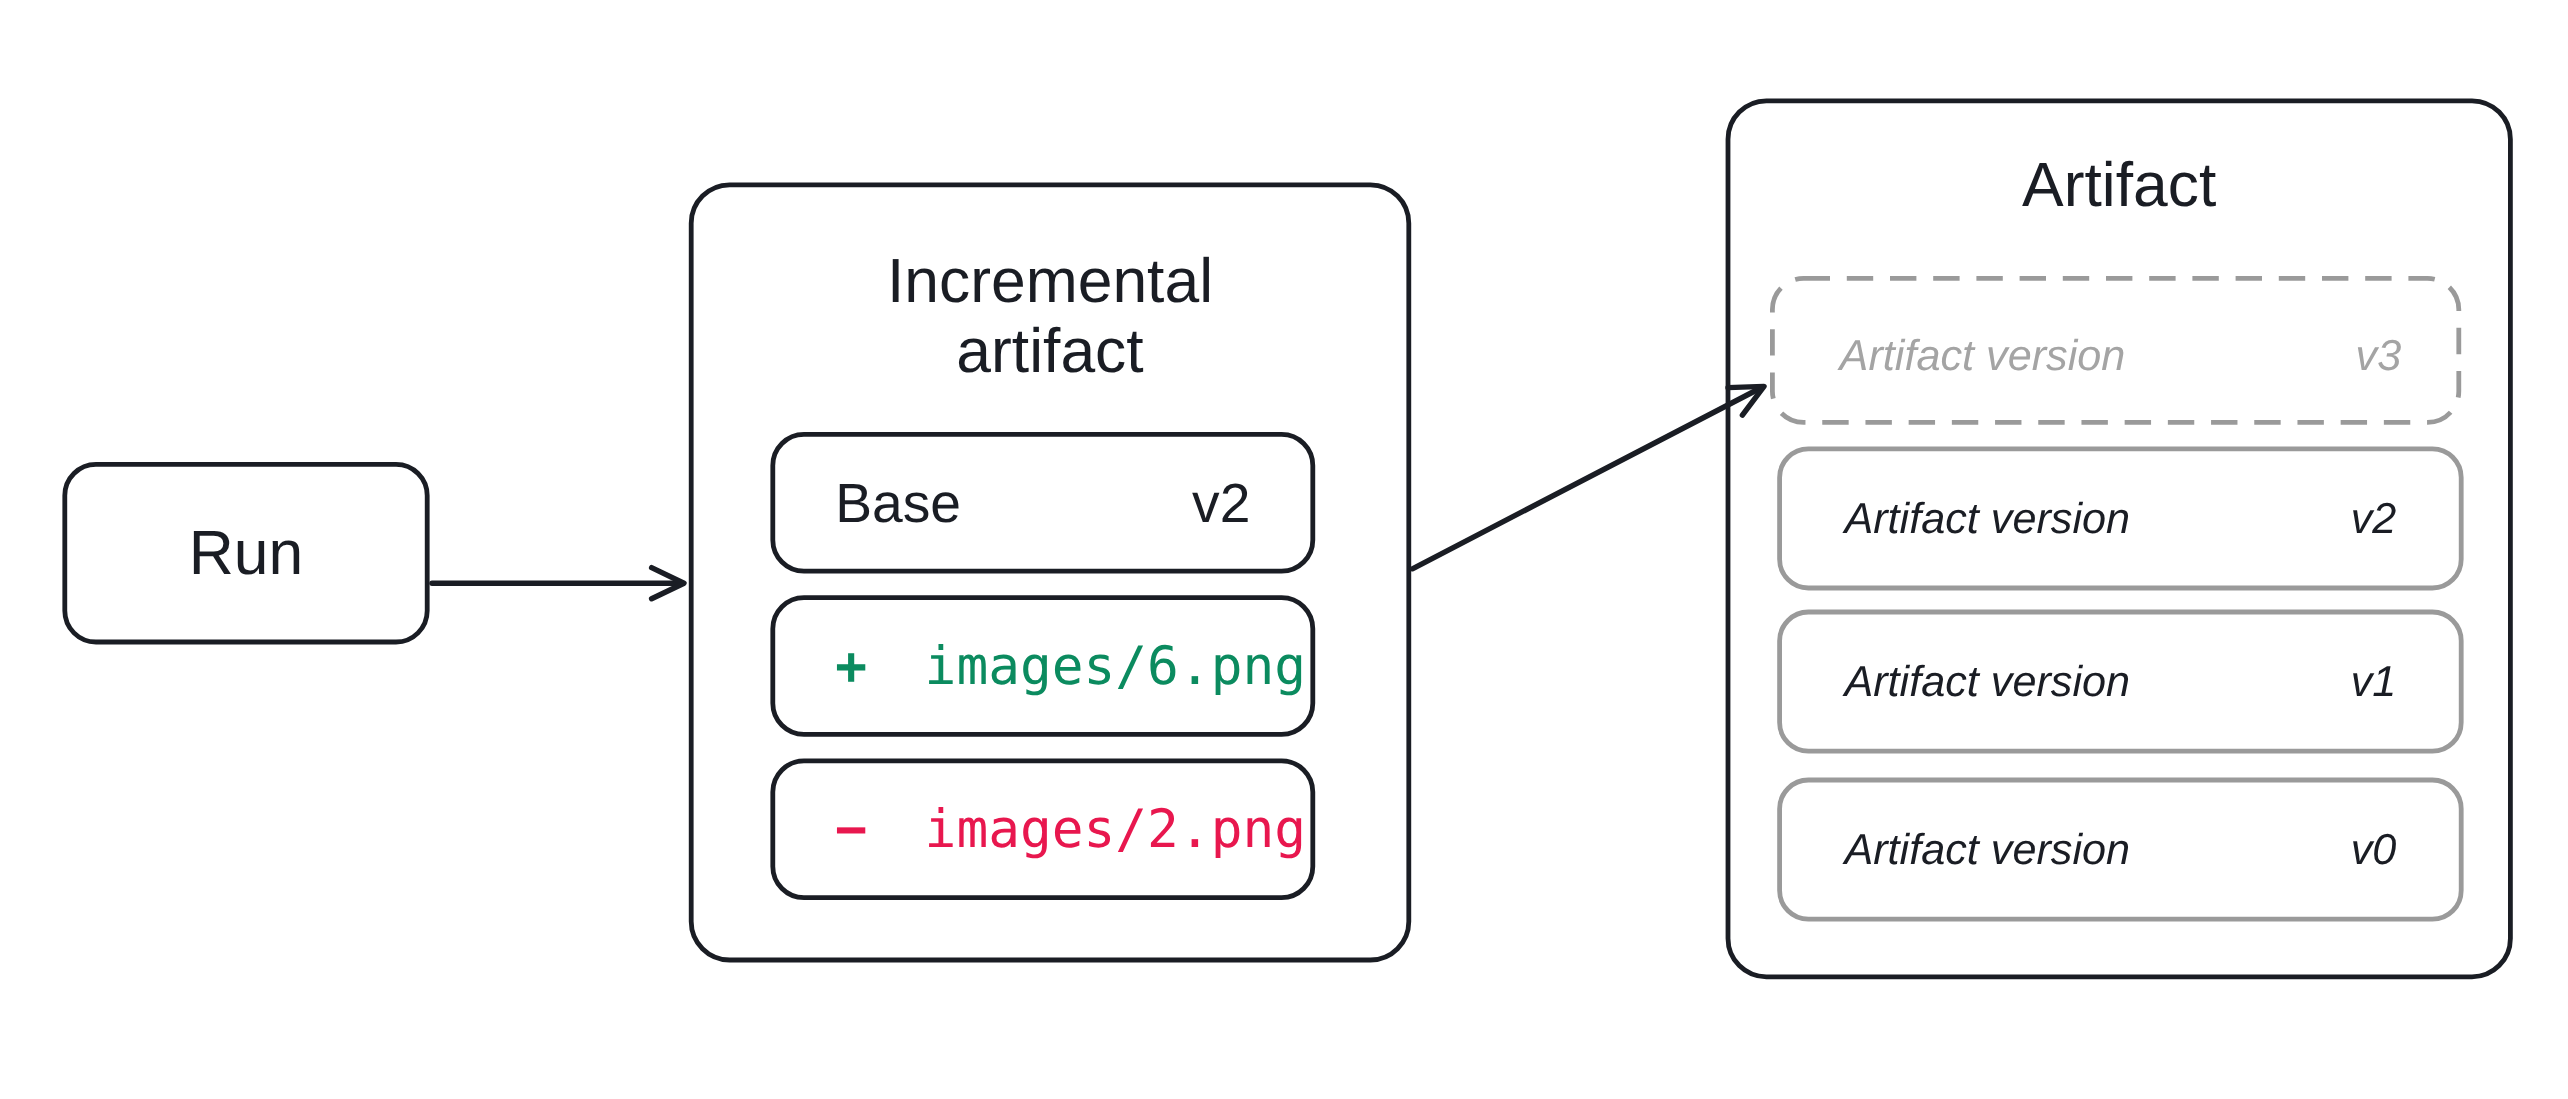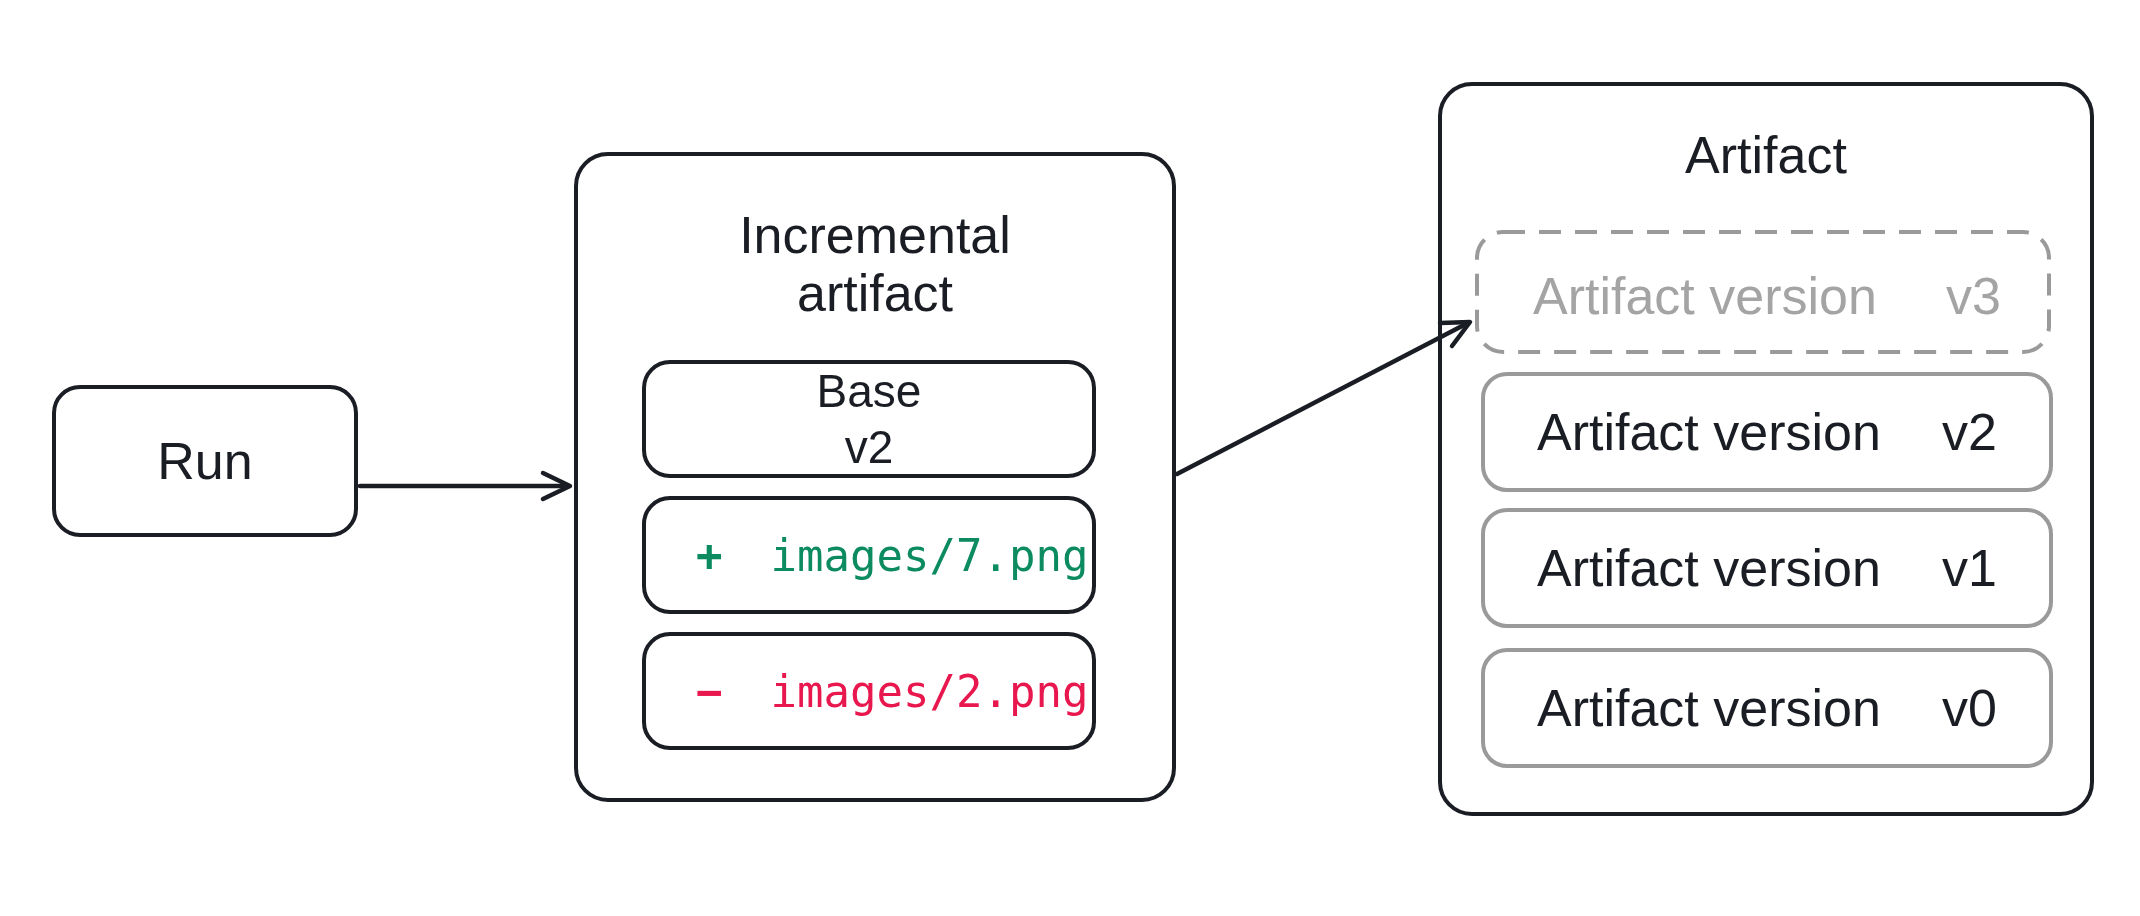--- a/index.html
+++ b/index.html
@@ -54,21 +54,21 @@
     left: 64px;
     width: 454px; height: 118px;
     border: 4px solid var(--ink, #1a1d24);
     border-radius: 28px;
     box-sizing: border-box;
     background: #ffffff;
     display: flex; align-items: center;
     padding: 0 50px;
     font-size: 46px;
   }
-  #base-chip   { top: 204px; justify-content: space-between; flex-direction: column; }
+  #base-chip   { top: 204px; justify-content: space-between; }
   #add-chip    { top: 340px; }
   #remove-chip { top: 476px; }
   .chip-mono {
     font-family: "DejaVu Sans Mono", "Liberation Mono", monospace;
     font-size: 44px;
   }
   .diff-sign {
     font-family: "DejaVu Sans Mono", "Liberation Mono", monospace;
     font-size: 44px;
     font-weight: 700;
@@ -85,21 +85,22 @@
   #artifact-node .node-title { top: 40px; }
   .vrow {
     position: absolute;
     left: 39px;
     width: 572px; height: 120px;
     border-radius: 26px;
     box-sizing: border-box;
     background: #ffffff;
     display: flex; align-items: center; justify-content: space-between;
     padding: 0 52px;
-    font-size: 52px;
+    font-size: 36px;
+    font-style: italic;
   }
   .vrow--committed { border: 4px solid var(--gray-border, #9a9a9a); }
   .vrow--pending   { border: none; color: var(--pending, #a4a4a4); background: transparent; }
   #vrow-v3 { top: 150px; }
   #vrow-v2 { top: 286px; }
   #vrow-v1 { top: 422px; }
   #vrow-v0 { top: 562px; }
   
   #overlay {
     position: absolute;
@@ -136,21 +137,21 @@
       <div>artifact</div>
     </div>
 
     <div id="base-chip" class="chip">
       <span>Base</span>
       <span>v2</span>
     </div>
 
     <div id="add-chip" class="chip">
       <span class="diff-sign">+</span>
-      <span class="chip-mono">images/7.png</span>
+      <span class="chip-mono">images/6.png</span>
     </div>
 
     <div id="remove-chip" class="chip">
       <span class="diff-sign">−</span>
       <span class="chip-mono">images/2.png</span>
     </div>
   </div>
 
   <div id="artifact-node" class="node">
     <div class="node-title">Artifact</div>

